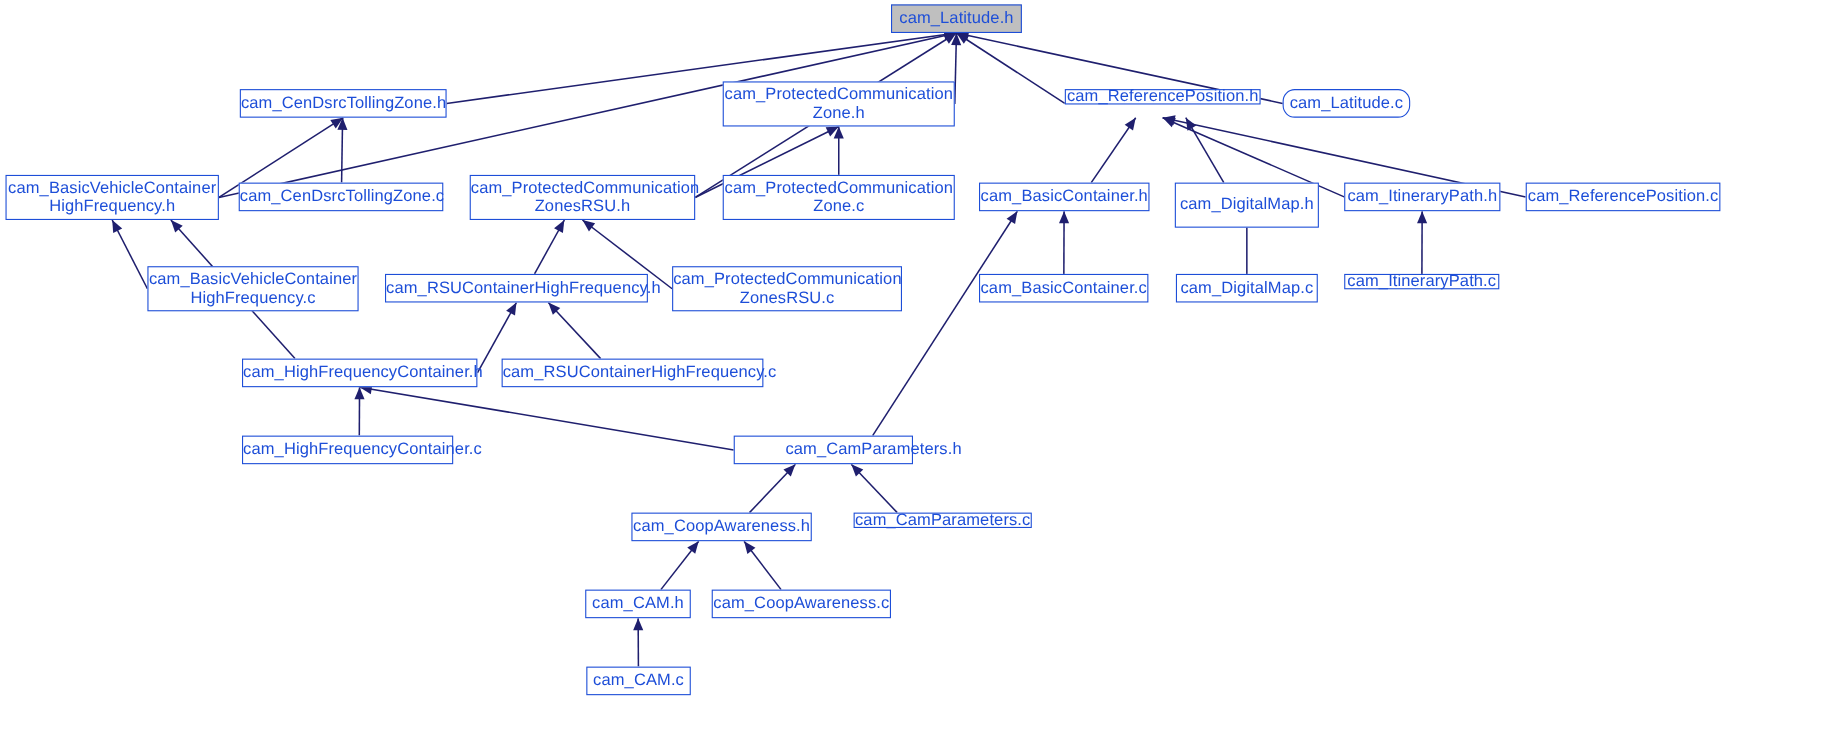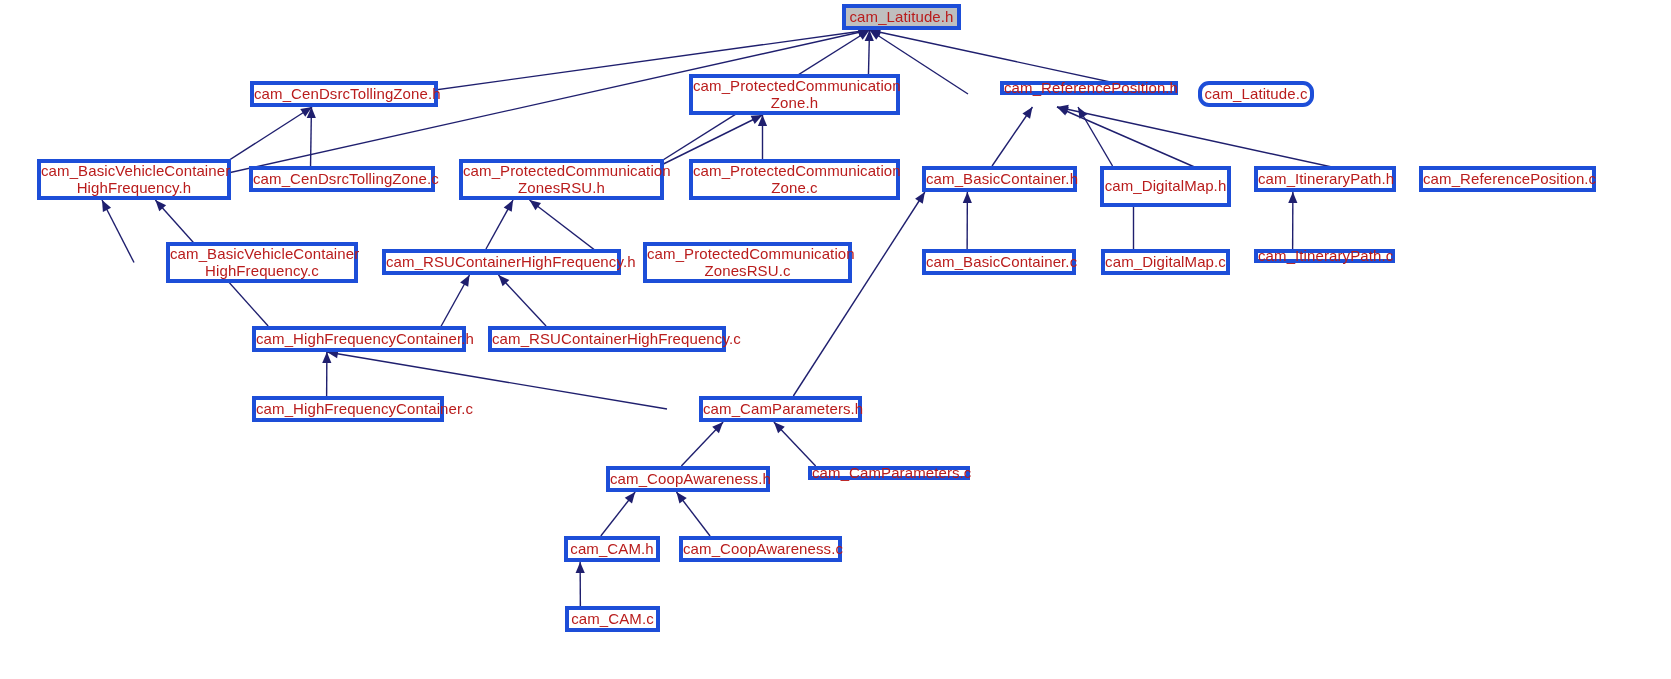--- a/index.html
+++ b/index.html
@@ -18,33 +18,32 @@
   svg.edges {
     position: absolute;
     left: 0;
     top: 0;
     width: 1671px;
     height: 679px;
   }
   .node {
     position: absolute;
     box-sizing: border-box;
-    border: 4px solid #1d4ed8;
+    border: 1px solid #1d4ed8;
     background: #ffffff;
-    color: #b91c1c;
+    color: #1d4ed8;
     display: flex;
     align-items: center;
     justify-content: center;
     text-align: center;
     line-height: 1.12;
     font-size: 15px;
     letter-spacing: 0.1px;
     white-space: pre-line;
     z-index: 5;
-    margin-left: 32px;
   }
   .node.root {
     background: #bfbfbf;
   }
   .node-label {
     display: block;
     width: 100%;
     padding: 0 4px;
     white-space: pre-line;
   }
@@ -139,20 +138,20 @@
 HighFrequency.c</span></div>
       <div class="node" style="left: 350px; top: 249px; width: 239px; height: 26px;"><span class="node-label">cam_RSUContainerHighFrequency.h</span></div>
       <div class="node" style="left: 611px; top: 242px; width: 209px; height: 41px;"><span class="node-label">cam_ProtectedCommunication
 ZonesRSU.c</span></div>
       <div class="node" style="left: 890px; top: 249px; width: 154px; height: 26px;"><span class="node-label">cam_BasicContainer.c</span></div>
       <div class="node" style="left: 1069px; top: 249px; width: 129px; height: 26px;"><span class="node-label">cam_DigitalMap.c</span></div>
       <div class="node" style="left: 1222px; top: 249px; width: 141px; height: 14px;"><span class="node-label">cam_ItineraryPath.c</span></div>
       <div class="node" style="left: 220px; top: 326px; width: 214px; height: 26px;"><span class="node-label">cam_HighFrequencyContainer.h</span></div>
       <div class="node" style="left: 456px; top: 326px; width: 238px; height: 26px;"><span class="node-label">cam_RSUContainerHighFrequency.c</span></div>
       <div class="node" style="left: 220px; top: 396px; width: 192px; height: 26px;"><span class="node-label">cam_HighFrequencyContainer.c</span></div>
-      <div class="node" style="left: 667px; top: 396px; width: 163px; height: 26px;"><span class="node-label">cam_CamParameters.h</span></div>
+      <div class="node" style="left: 667px; top: 396px; width: 163px; height: 26px; padding-left: 46px;"><span class="node-label">cam_CamParameters.h</span></div>
       <div class="node" style="left: 574px; top: 466px; width: 164px; height: 26px;"><span class="node-label">cam_CoopAwareness.h</span></div>
       <div class="node" style="left: 776px; top: 466px; width: 162px; height: 14px;"><span class="node-label">cam_CamParameters.c</span></div>
       <div class="node" style="left: 532px; top: 536px; width: 96px; height: 26px;"><span class="node-label">cam_CAM.h</span></div>
       <div class="node" style="left: 647px; top: 536px; width: 163px; height: 26px;"><span class="node-label">cam_CoopAwareness.c</span></div>
       <div class="node" style="left: 533px; top: 606px; width: 95px; height: 26px;"><span class="node-label">cam_CAM.c</span></div>
     </div>
 </div>
 
 </body></html>

